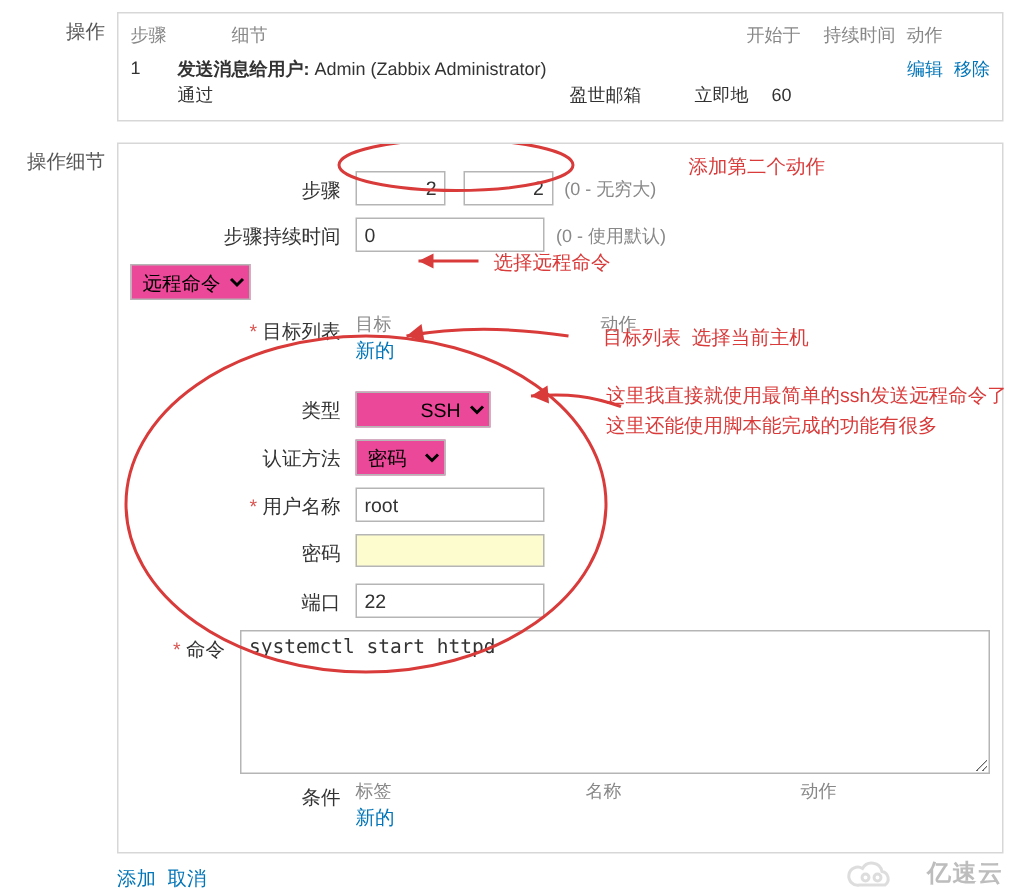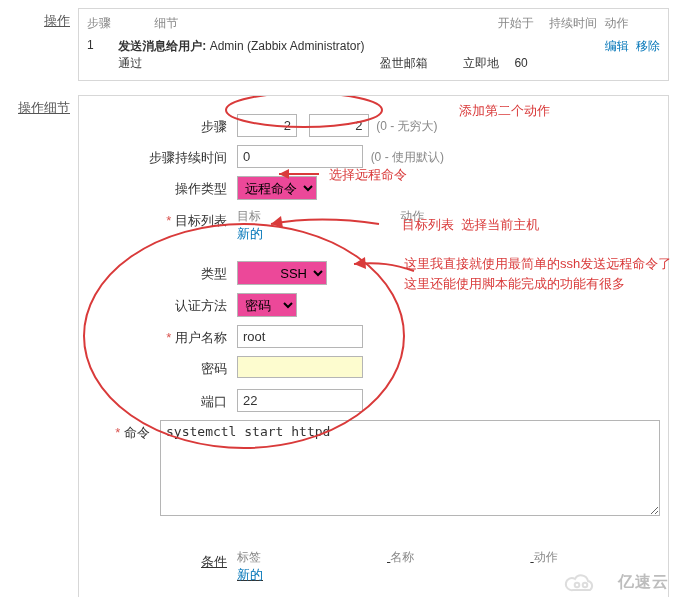--- a/index.html
+++ b/index.html
@@ -13,21 +13,20 @@
     height: 597px;
     padding: 8px;
     position: relative;
   }
   .section-label {
     float: left;
     width: 62px;
     text-align: right;
     color: #555;
     padding-top: 4px;
-    text-decoration: underline;
   }
   .section-body {
     margin-left: 70px;
     border: 1px solid #d7d7d7;
     padding: 6px 8px 8px 8px;
     background: #fff;
   }
   .ops-header {
     color: #888;
     font-size: 12px;
@@ -167,21 +166,20 @@
 
     <div class="row">
       <div class="row-label">步骤持续时间</div>
       <div class="row-field">
         <input class="med" type="text" value="0" style="">
         <span class="hint">(0 - 使用默认)</span>
       </div>
     </div>
 
     <div class="row">
-      <div class="row-label">操作类型</div>
       <div class="row-field">
         <select>
           <option>远程命令</option>
         </select>
       </div>
     </div>
 
     <div class="row">
       <div class="row-label req">目标列表</div>
       <div class="row-field">
@@ -232,21 +230,21 @@
       </div>
     </div>
 
     <div class="row">
       <div class="row-label req">命令</div>
       <div class="row-field">
         <textarea class="cmd" style="">systemctl start httpd</textarea>
       </div>
     </div>
 
-    <div class="row" style="margin-top:30px;text-decoration:underline;">
+    <div class="row" style="margin-top:0;">
       <div class="row-label">条件</div>
       <div class="row-field">
         <div class="mini-table-head">
           <span class="c1">标签</span>
           <span class="c2">名称</span>
           <span class="c3">动作</span>
         </div>
         <span class="link">新的</span>
       </div>
     </div>

